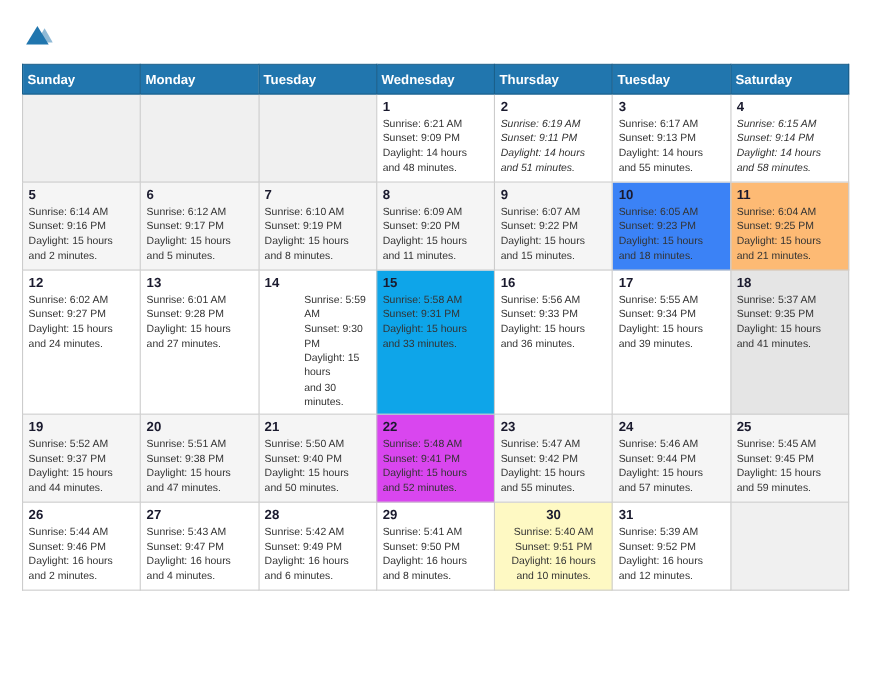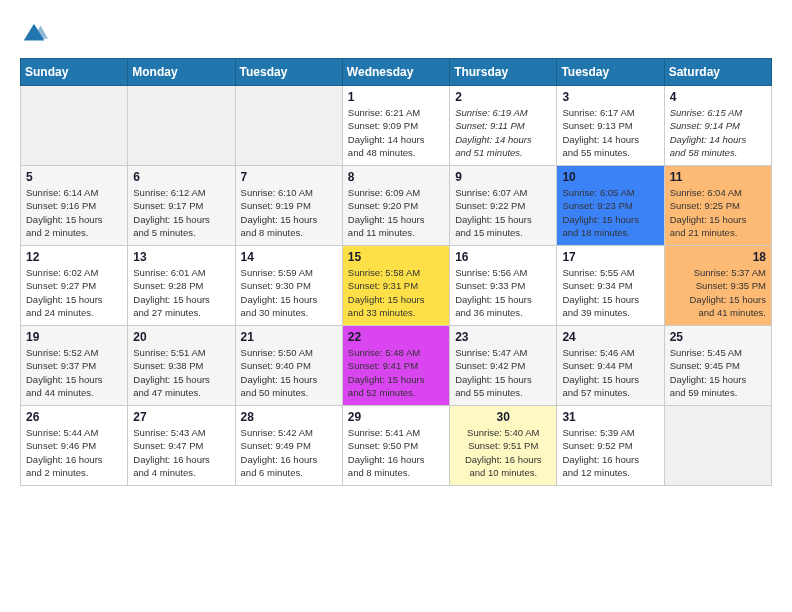--- a/index.html
+++ b/index.html
@@ -217,47 +217,47 @@
         </td>
         <td style="background: rgb(255, 255, 255);">
           <span class="day-number">13</span>
           <div class="day-info" style="white-space: pre-line;">Sunrise: 6:01 AM
 Sunset: 9:28 PM
 Daylight: 15 hours
 and 27 minutes.</div>
         </td>
         <td style="background: rgb(255, 255, 255);">
           <span class="day-number">14</span>
-          <div class="day-info" style="white-space: pre-line;">Sunrise: 5:59 AM
+          <div class="day-info" style="white-space: pre-line; margin-left: 36px;">Sunrise: 5:59 AM
 Sunset: 9:30 PM
 Daylight: 15 hours
 and 30 minutes.</div>
         </td>
-        <td style="background: #fde047;">
+        <td style="background: #0ea5e9;">
           <span class="day-number">15</span>
           <div class="day-info" style="white-space: pre-line;">Sunrise: 5:58 AM
 Sunset: 9:31 PM
 Daylight: 15 hours
 and 33 minutes.</div>
         </td>
         <td style="background: rgb(255, 255, 255);">
           <span class="day-number">16</span>
           <div class="day-info" style="white-space: pre-line;">Sunrise: 5:56 AM
 Sunset: 9:33 PM
 Daylight: 15 hours
 and 36 minutes.</div>
         </td>
         <td style="background: rgb(255, 255, 255);">
           <span class="day-number">17</span>
           <div class="day-info" style="white-space: pre-line;">Sunrise: 5:55 AM
 Sunset: 9:34 PM
 Daylight: 15 hours
 and 39 minutes.</div>
         </td>
-        <td style="background: #fdba74; text-align: right;">
+        <td style="background: #e5e5e5;">
           <span class="day-number">18</span>
           <div class="day-info" style="white-space: pre-line;">Sunrise: 5:37 AM
 Sunset: 9:35 PM
 Daylight: 15 hours
 and 41 minutes.</div>
         </td>
       </tr>
       <tr>
         <td style="background: rgb(245, 245, 245);">
           <span class="day-number">19</span>

